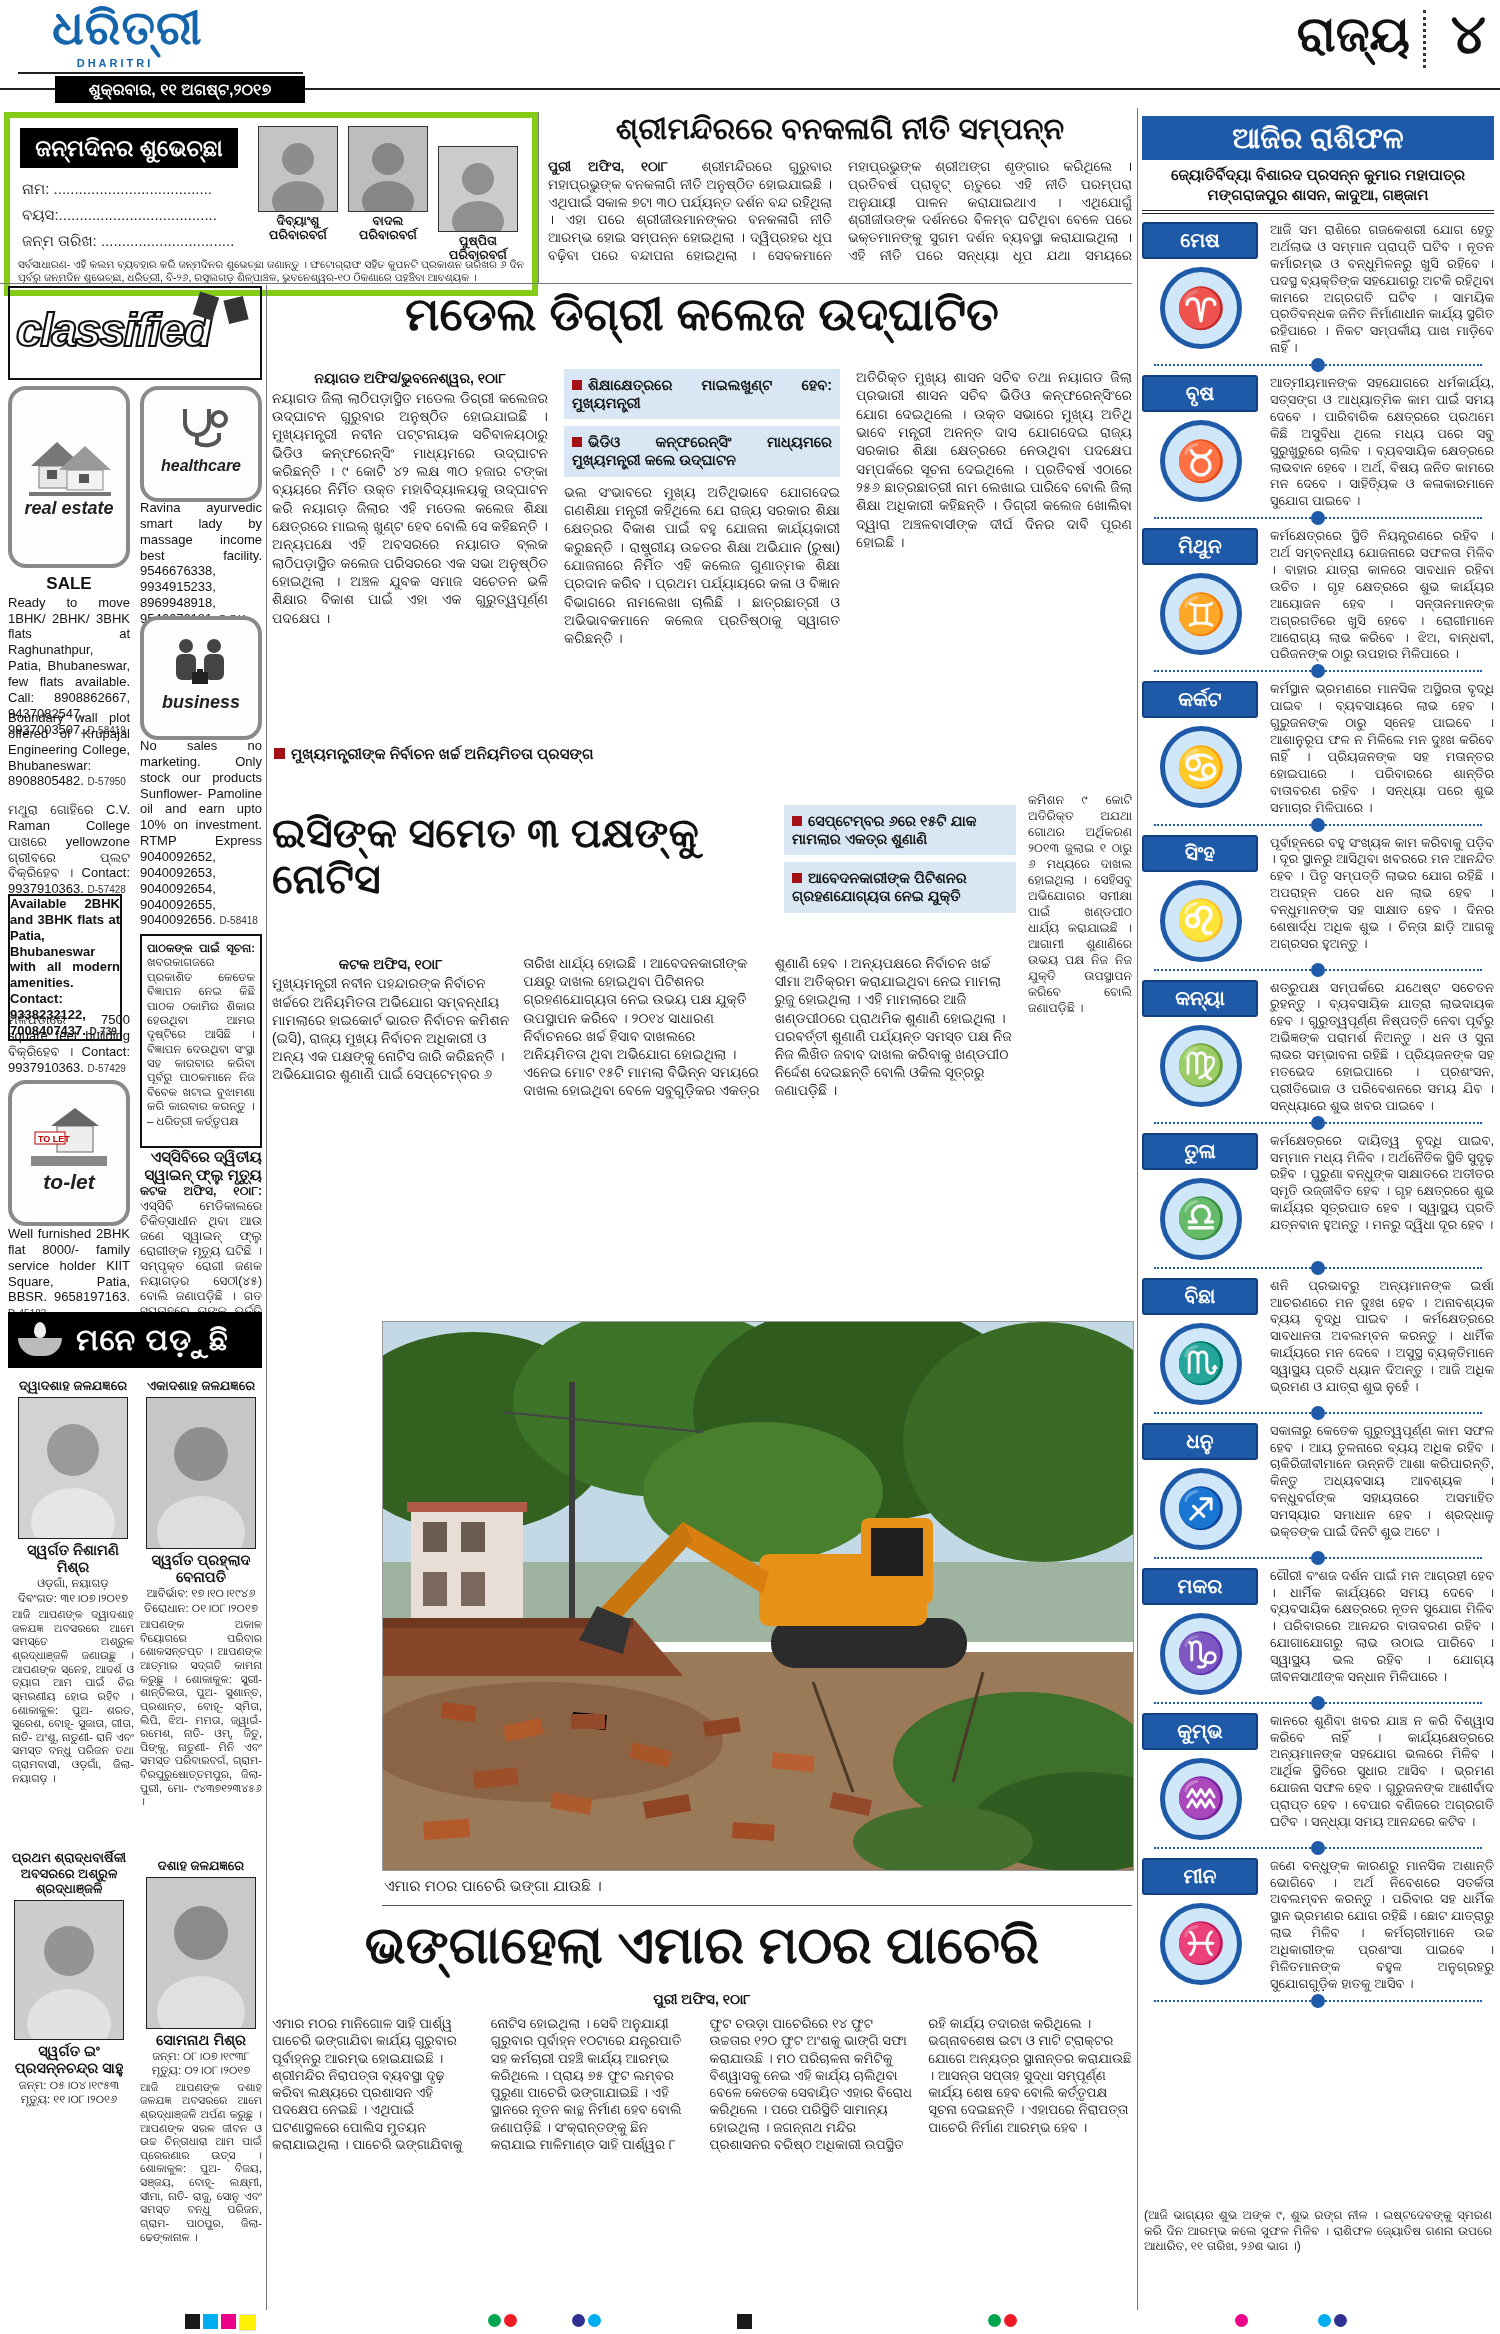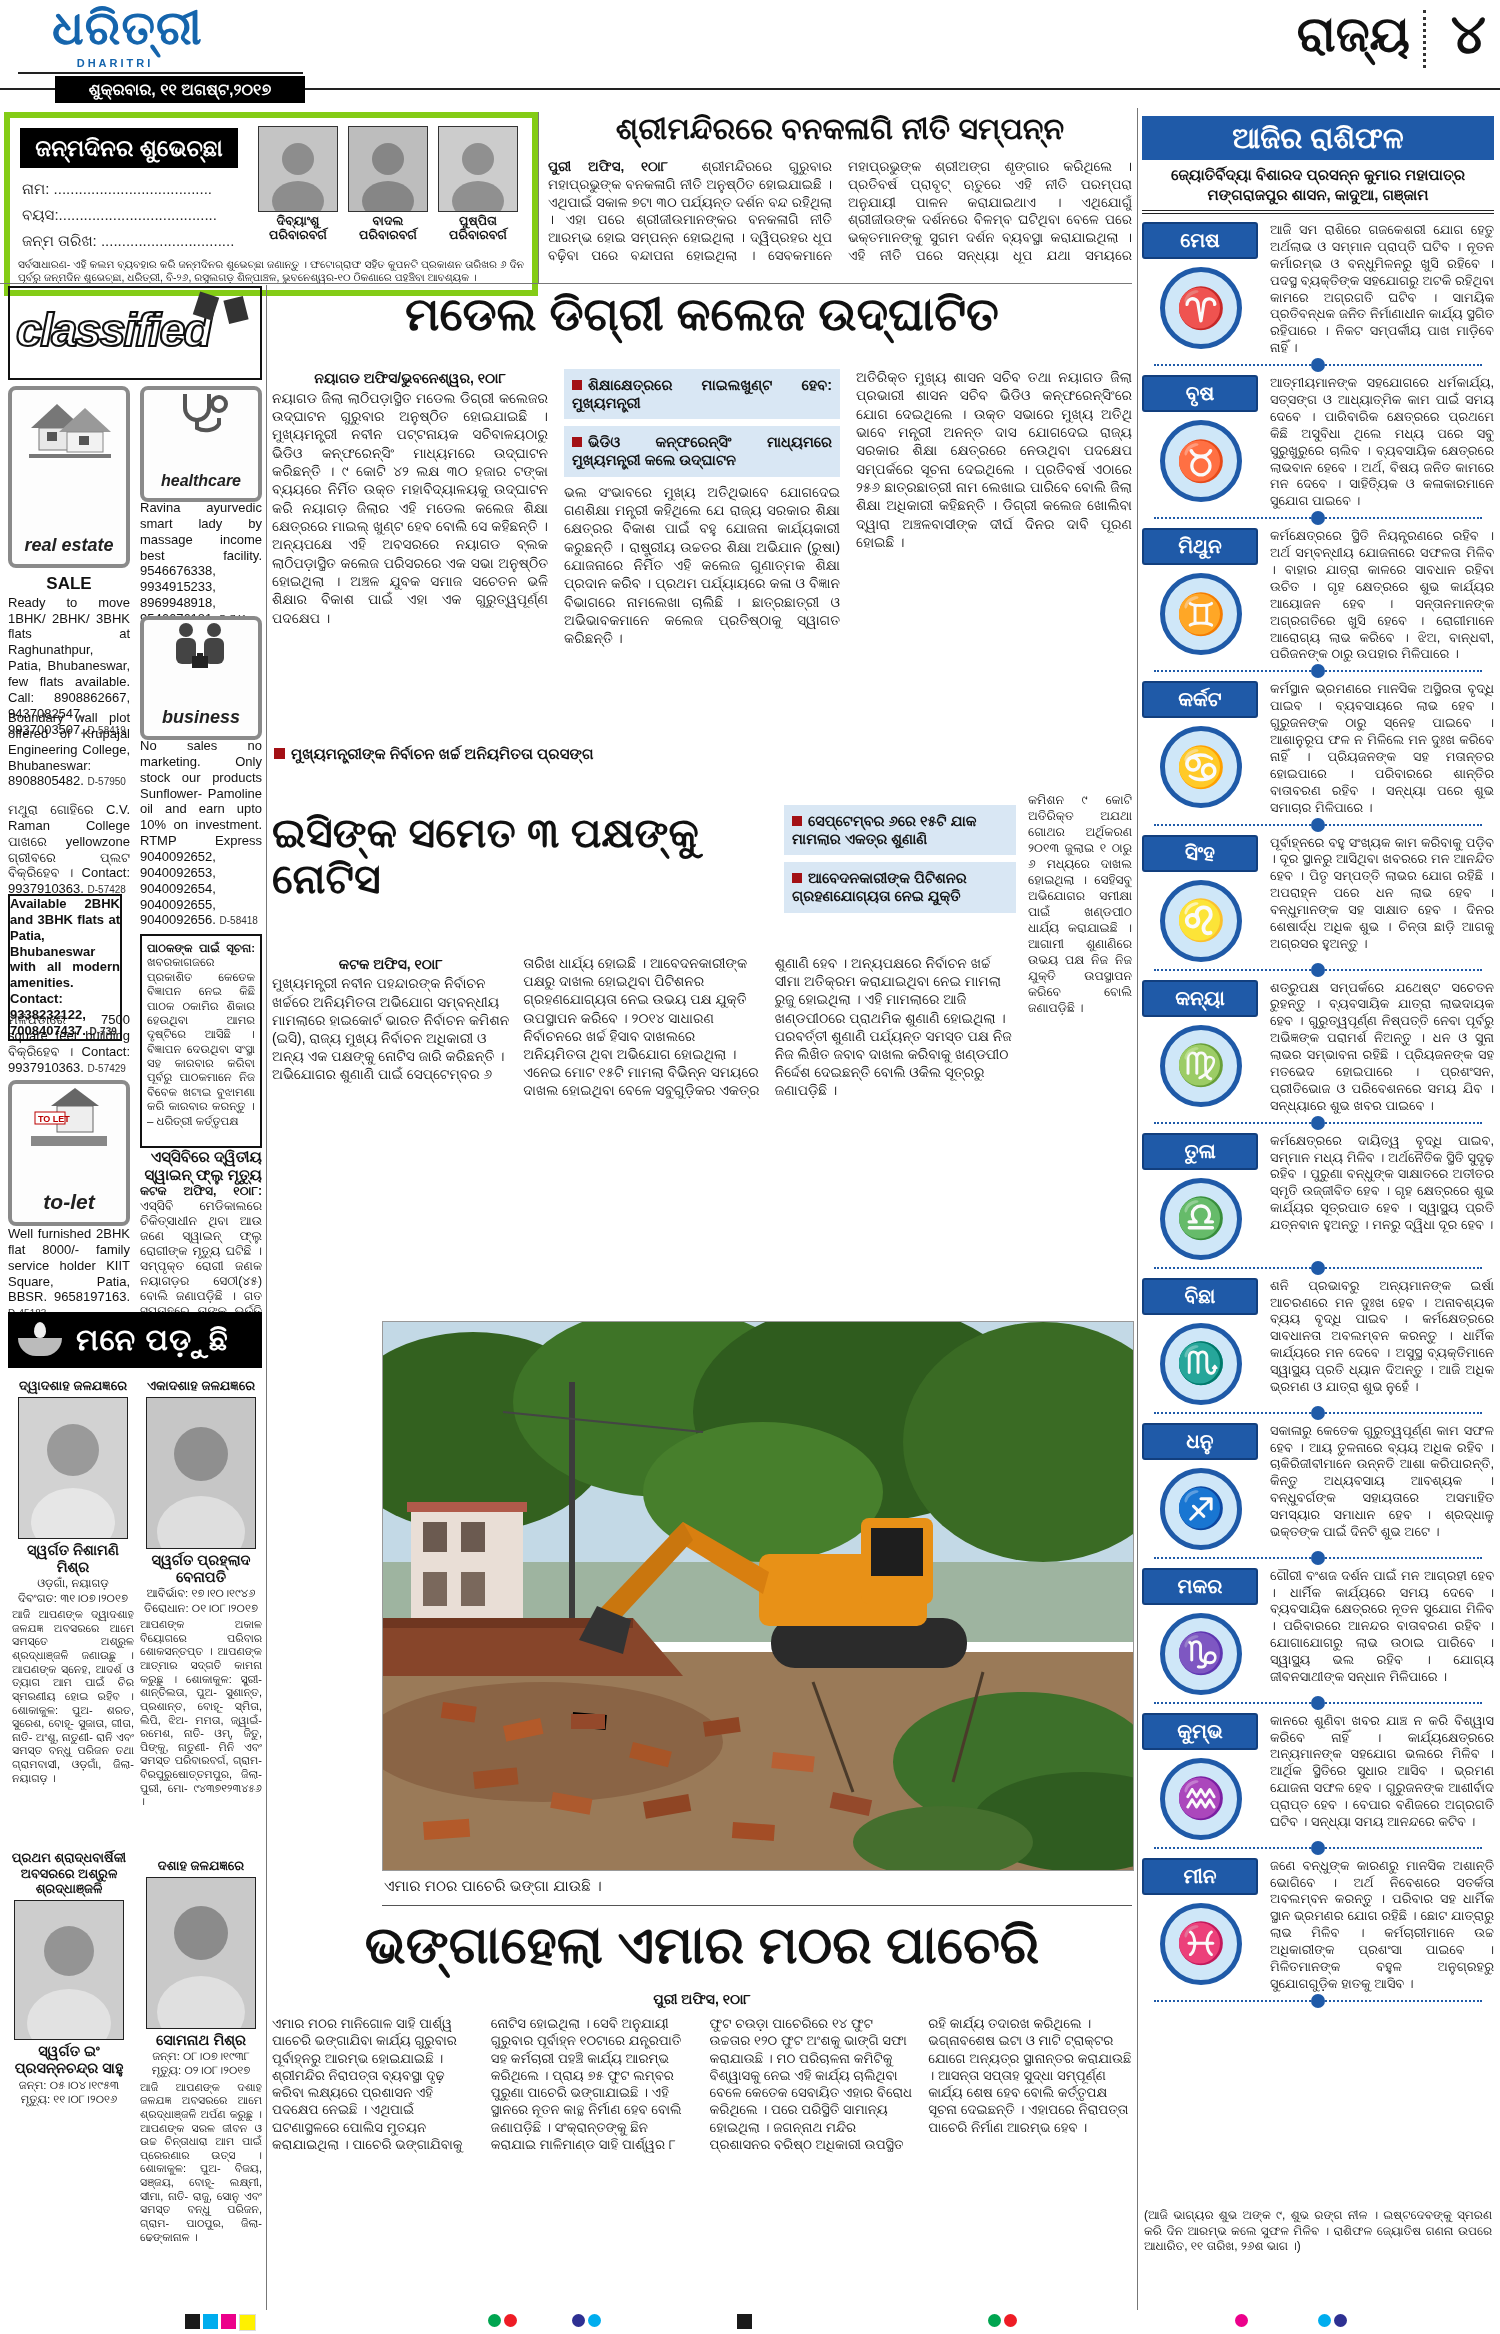--- a/index.html
+++ b/index.html
@@ -62,22 +62,22 @@
   .sep::after{content:"";position:absolute;left:50%;top:-8px;width:14px;height:14px;margin-left:-7px;
               background:#1f5aa8;border-radius:50%;}
   .horo-foot{position:absolute;left:2px;top:2096px;width:348px;font-size:12px;line-height:1.3;text-align:justify;}
 
   
   .lcol{left:8px;top:286px;width:254px;height:1024px;}
   .clslogo{position:absolute;left:0;top:0;width:250px;height:90px;border:2px solid #111;}
   .clslogo .word{position:absolute;left:6px;top:14px;font-size:47px;font-weight:900;font-style:italic;
                  color:#fff;-webkit-text-stroke:2.2px #111;letter-spacing:-2px;}
   .kite{position:absolute;width:20px;height:24px;background:#333;}
-  .adboxicon{position:absolute;border:4px solid #8a8a8a;border-radius:8px;background:#fdfdfd;
-             display:flex;flex-direction:column;align-items:center;justify-content:space-between;}
+  .adboxicon{position:absolute;border:4px solid #8a8a8a;border-radius:18px;background:#fdfdfd;
+             display:flex;flex-direction:column;align-items:center;justify-content:center;}
   .adboxicon .lbl{font-size:18px;font-weight:bold;font-style:italic;color:#222;margin-bottom:8px;}
   .adtxt{position:absolute;font-size:13px;line-height:1.22;text-align:justify;}
   .adtitle{font-weight:bold;text-align:center;font-size:17px;}
   .dnum{font-size:10px;color:#333;}
   .adbordered{border:2px solid #111;font-weight:bold;}
   .noticebox{position:absolute;border:2px solid #111;padding:5px;font-size:11.5px;line-height:1.25;text-align:justify;}
   .scb-h{font-weight:bold;font-size:15px;text-align:right;line-height:1.2;}
 
   
   .obit{left:8px;top:1312px;width:254px;height:998px;}
@@ -162,21 +162,21 @@
       <div class="frame">
         <svg width="78" height="84">
             <rect width="78" height="84" fill="#bdbdbd"></rect>
             <circle cx="39" cy="32" r="16" fill="#868686"></circle>
             <ellipse cx="39" cy="74" rx="26" ry="20" fill="#868686"></ellipse>
           </svg>
       </div>
       <div class="nm"><span>ବାଦଲ</span><br>
       <span>ପରିବାରବର୍ଗ</span></div>
     </div>
-    <div class="bday-photo" style="left:428px;">
+    <div class="bday-photo" style="left:428px;margin-top:20px;">
       <div class="frame">
         <svg width="78" height="84">
             <rect width="78" height="84" fill="#cccccc"></rect>
             <circle cx="39" cy="32" r="16" fill="#909090"></circle>
             <ellipse cx="39" cy="74" rx="26" ry="20" fill="#909090"></ellipse>
           </svg>
       </div>
       <div class="nm"><span>ପୁଷ୍ପିତା</span><br>
       <span>ପରିବାରବର୍ଗ</span></div>
     </div>

